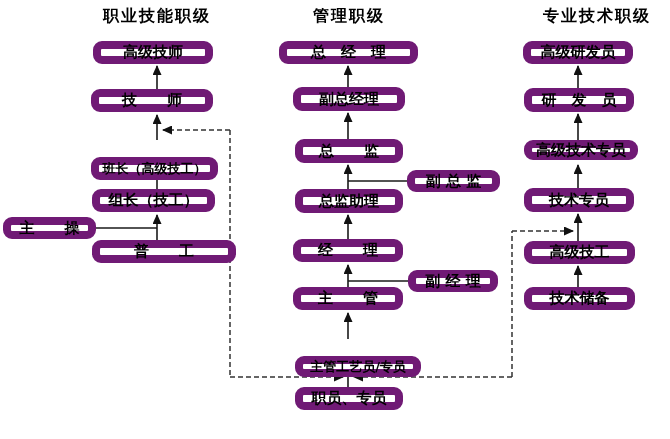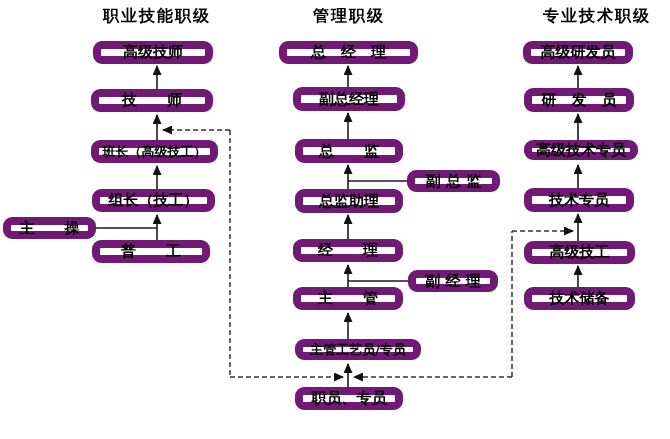--- a/index.html
+++ b/index.html
@@ -10,21 +10,21 @@
   .stage svg{position:absolute;left:0;top:0;}
   .col-title{
     position:absolute;top:6px;transform:translateX(-50%);
     font-size:16px;font-weight:bold;letter-spacing:2px;white-space:pre;color:#000;
   }
   .node{
     position:absolute;box-sizing:border-box;display:flex;align-items:center;justify-content:center;
     background:#fff;border:8px solid #701a75;border-radius:9px;
     font-size:15px;font-weight:bold;line-height:1;white-space:pre;color:#000;
   }
-  .node.sm{font-size:13px;}
+  .node.sm{font-size:13px;margin-top:17px;}
 </style>
 </head>
 <body>
 
 <div class="stage">
 
   <svg width="670" height="439" viewBox="0 0 670 439">
     <defs>
       <marker id="ah" markerWidth="10" markerHeight="9" refX="9" refY="4.5" orient="auto" markerUnits="userSpaceOnUse">
         <path d="M0,0 L10,4.5 L0,9 z" fill="#111"></path>
@@ -71,21 +71,21 @@
 
   <div class="col-title" style="left:157px">职业技能职级</div>
   <div class="col-title" style="left:349px">管理职级</div>
   <div class="col-title" style="left:597px">专业技术职级</div>
 
   <div class="node" style="left:93px;top:41px;width:120px;height:23px">高级技师</div>
   <div class="node" style="left:91px;top:89px;width:122px;height:23px">技　　师</div>
   <div class="node sm" style="left:91px;top:140px;width:127px;height:23px">班长（高级技工）</div>
   <div class="node" style="left:92px;top:189px;width:123px;height:23px">组长（技工）</div>
   <div class="node" style="left:3px;top:217px;width:93px;height:22px">主　　操</div>
-  <div class="node" style="left:92px;top:240px;width:118px;height:23px">普　　工</div>
+  <div class="node" style="left:92px;top:240px;width:144px;height:23px">普　　工</div>
 
   <div class="node" style="left:279px;top:41px;width:139px;height:23px">总　经　理</div>
   <div class="node" style="left:293px;top:87px;width:112px;height:24px">副总经理</div>
   <div class="node" style="left:295px;top:139px;width:108px;height:24px">总　　监</div>
   <div class="node" style="left:407px;top:170px;width:93px;height:22px">副 总 监</div>
   <div class="node" style="left:295px;top:189px;width:108px;height:24px">总监助理</div>
   <div class="node" style="left:293px;top:239px;width:110px;height:23px">经　　理</div>
   <div class="node" style="left:408px;top:270px;width:90px;height:22px">副 经 理</div>
   <div class="node" style="left:293px;top:287px;width:110px;height:23px">主　　管</div>
   <div class="node sm" style="left:295px;top:339px;width:126px;height:21px">主管工艺员/专员</div>

